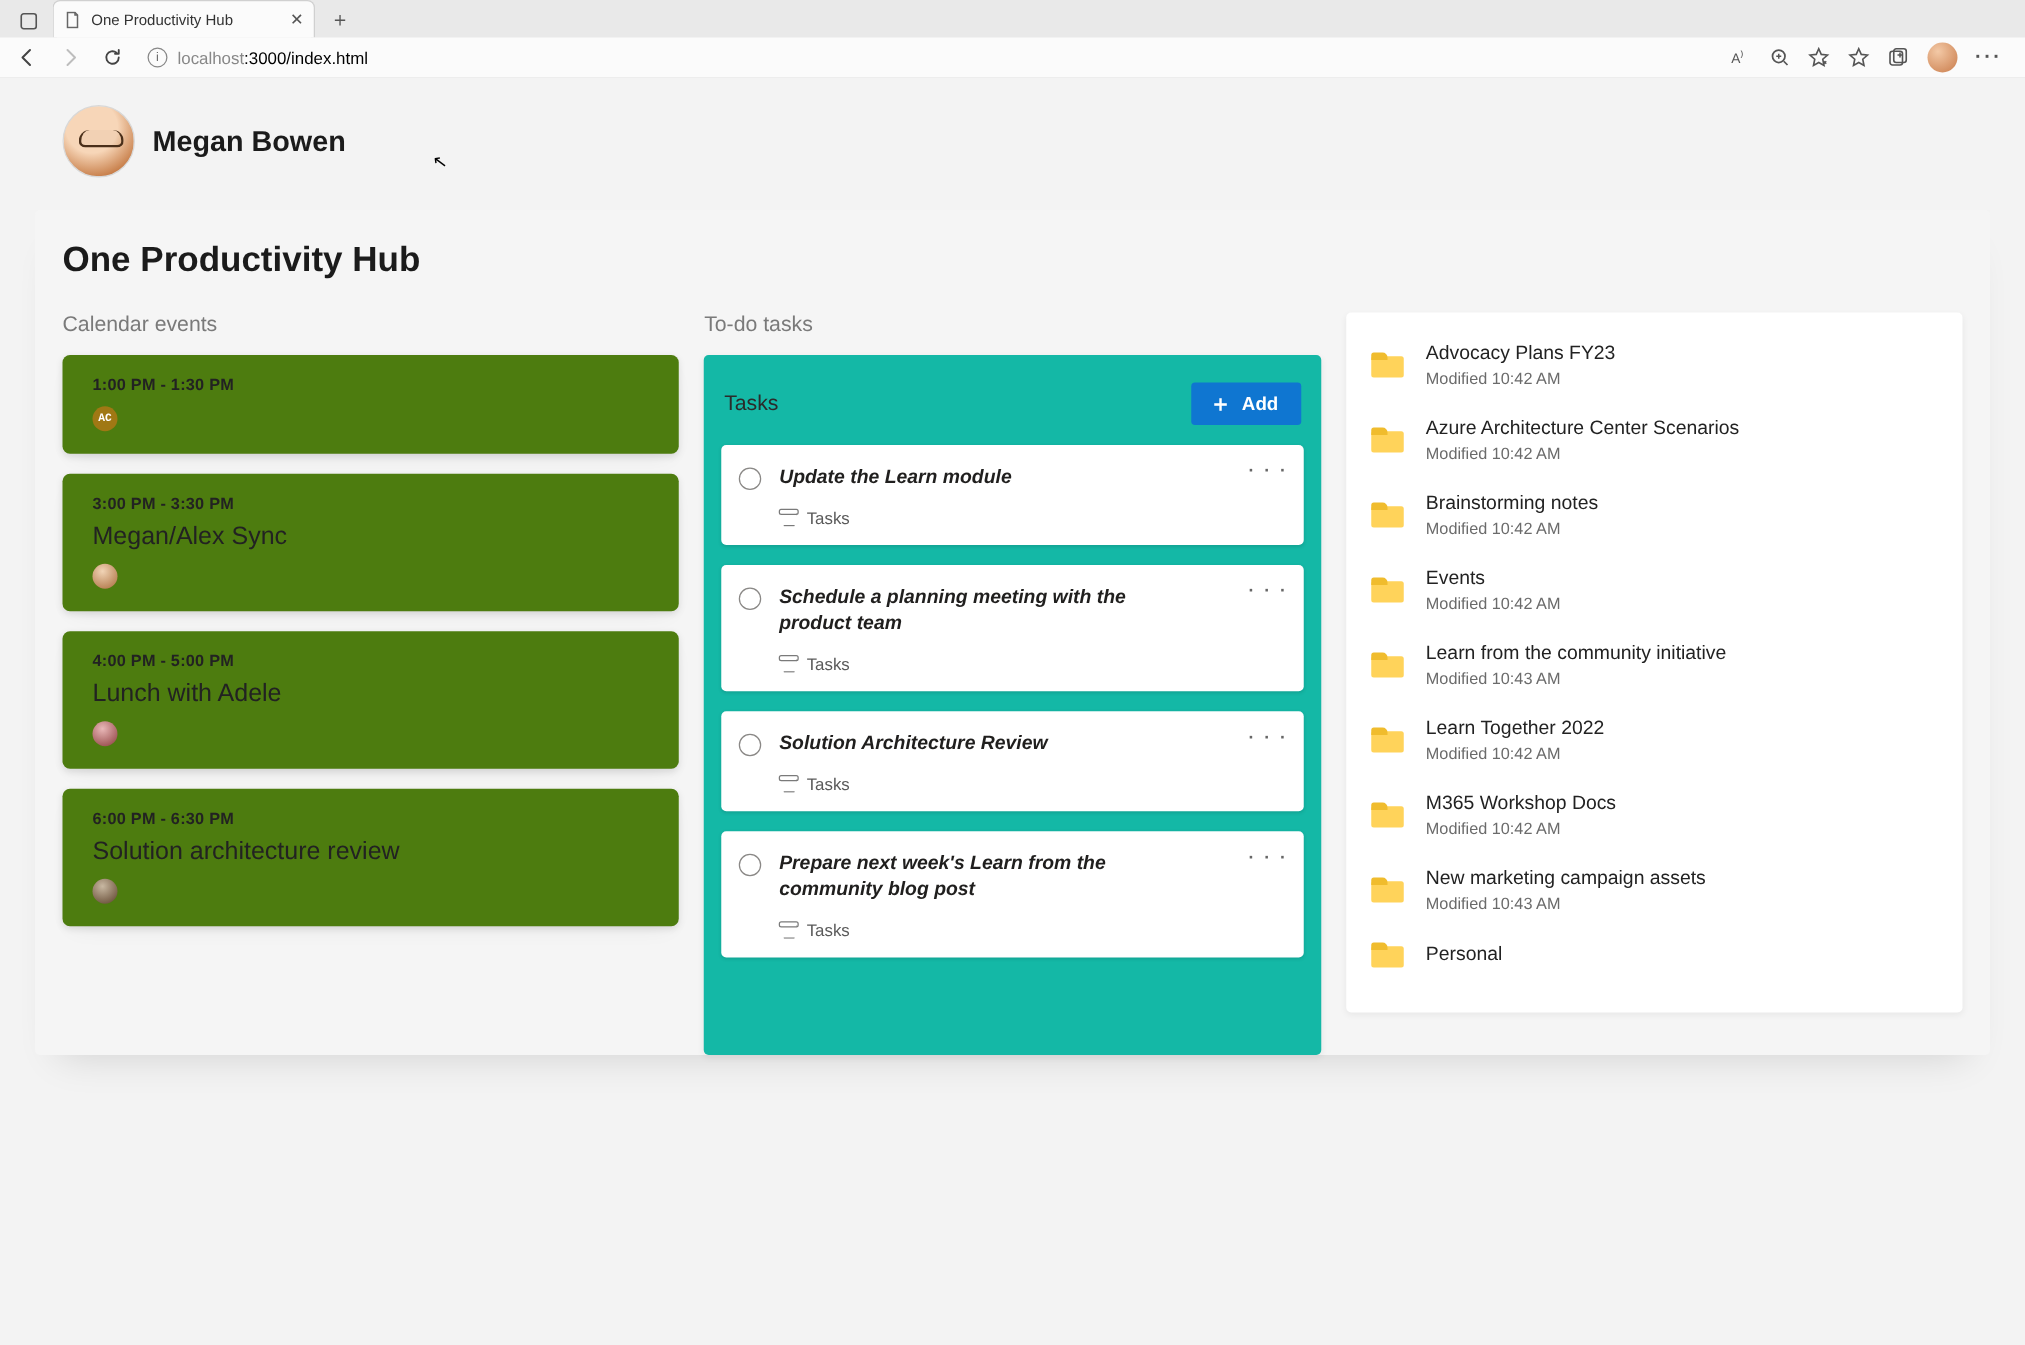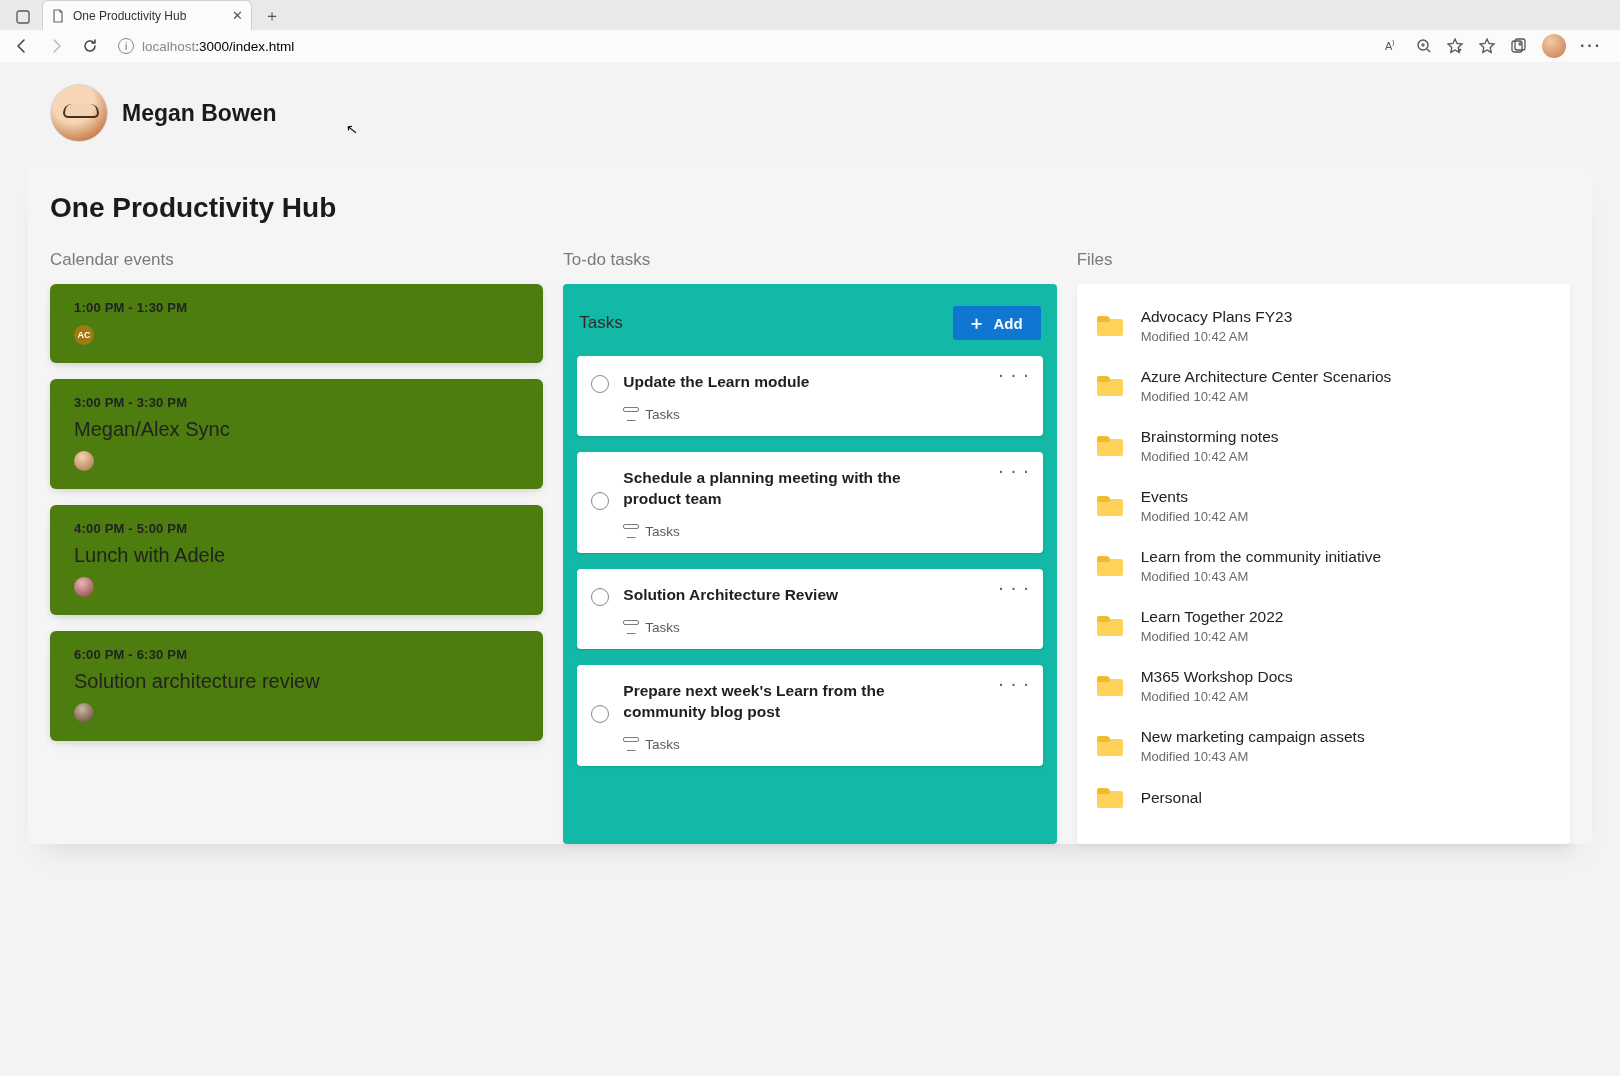--- a/index.html
+++ b/index.html
@@ -32,32 +32,32 @@
   .hub-title { font-size:28px; font-weight:700; color:#1b1b1b; margin-bottom:26px;}
   .columns { display:flex; gap:20px;}
   .col { flex:1 1 0; min-width:0;}
   .col-header { font-size:17px; color:#7a7a7a; font-weight:500; margin-bottom:14px;}
   
   .event-card { background:#4d7c0f; border-radius:6px; padding:16px 20px 18px 24px; margin-bottom:16px; box-shadow:0 2px 6px rgba(0,0,0,0.10), 0 8px 18px -8px rgba(0,0,0,0.08);}
   .event-time { font-size:13px; font-weight:600; color:#222; letter-spacing:0.2px;}
   .event-title { font-size:20px; color:#222; font-weight:400; margin-top:8px;}
   .attendees { margin-top:10px; display:flex; gap:6px;}
   .chip { width:20px;height:20px;border-radius:50%;}
-  .chip.ac { background:#a07814; color:#fff; font-size:9px; display:flex;align-items:center;justify-content:center; font-weight:600;}
+  .chip.ac { background:#a07814; color:#fff; font-size:9px; display:flex;align-items:center;justify-content:center; font-weight:600;font-family:Liberation Mono, monospace;}
   .chip.p1 { background:radial-gradient(circle at 40% 30%, #f1d4b6, #a96b3a);}
   .chip.p2 { background:radial-gradient(circle at 40% 30%, #e9b8b8, #8a3a3a);}
   .chip.p3 { background:radial-gradient(circle at 40% 30%, #c8b8a2, #5a3f28);}
   
   .tasks-panel { background:#14b8a6; border-radius:4px; padding:16px 14px 0 14px; box-shadow:0 2px 6px rgba(0,0,0,0.06); height:560px; overflow:hidden;}
   .tasks-head { display:flex; align-items:center; justify-content:space-between; padding:6px 2px 16px 2px;}
   .tasks-head-title { font-size:17px; color:#2b2b2b; font-weight:400;}
   .add-btn { background:#0f76d1; color:#fff; border:none; border-radius:3px; height:34px; padding:0 18px 0 14px; font-size:15px; font-weight:600; display:flex; align-items:center; gap:8px; cursor:pointer;}
   .add-btn .plus{font-size:18px; line-height:0;}
   .task-card { background:#ffffff; border-radius:4px; box-shadow:0 1px 3px rgba(0,0,0,0.12); padding:16px 14px 14px 14px; margin-bottom:16px; position:relative;}
-  .task-row { display:flex; align-items:flex-end; gap:14px;}
+  .task-row { display:flex; align-items:flex-start; gap:14px;font-style:italic;}
   .task-circle { width:18px;height:18px;border:1.5px solid #8a8886;border-radius:50%; flex-shrink:0; margin-top:2px; cursor:pointer;}
   .task-title { font-size:15.5px; color:#201f1e; font-weight:600; line-height:1.35; max-width:320px;}
   .task-menu { position:absolute; right:12px; top:12px; color:#666; letter-spacing:2px; font-weight:bold; cursor:pointer; font-size:14px;}
   .task-sub { display:flex; align-items:center; gap:8px; margin-top:14px; margin-left:32px; color:#5a5a5a; font-size:13.5px;}
   .bucket-icon{ width:14px;height:14px; position:relative;}
   .bucket-icon::before{content:"";position:absolute;left:1px;top:3px;width:12px;height:10px;border:1.2px solid #7a7a7a;border-top:none;clip-path:polygon(8% 0,92% 0,80% 100%,20% 100%);} 
   .bucket-icon::after{content:"";position:absolute;left:0;top:0;width:14px;height:3px;border:1.2px solid #7a7a7a;border-radius:2px;}
   
   .files-panel { background:#ffffff; border-radius:4px; box-shadow:0 2px 6px rgba(0,0,0,0.06); padding:12px 32px 0 16px; height:560px; overflow:hidden;}
   .file-row { display:flex; align-items:center; gap:18px; padding:12px 4px; cursor:pointer;}
@@ -249,21 +249,20 @@
                 <div class="task-sub">
                   <span class="bucket-icon"></span>
                   <span>Tasks</span>
                 </div>
               </div>
             </div>
         </div>
       </div>
 
       <div class="col">
-        <div class="col-header">Files</div>
         <div class="files-panel">
           <div id="files-list">
               <div class="file-row">
                 <span class="folder-icon"></span>
                 <div>
                   <div class="file-name">Advocacy Plans FY23</div>
                   <div class="file-meta">Modified 10:42 AM</div>
                 </div>
               </div>
               <div class="file-row">

